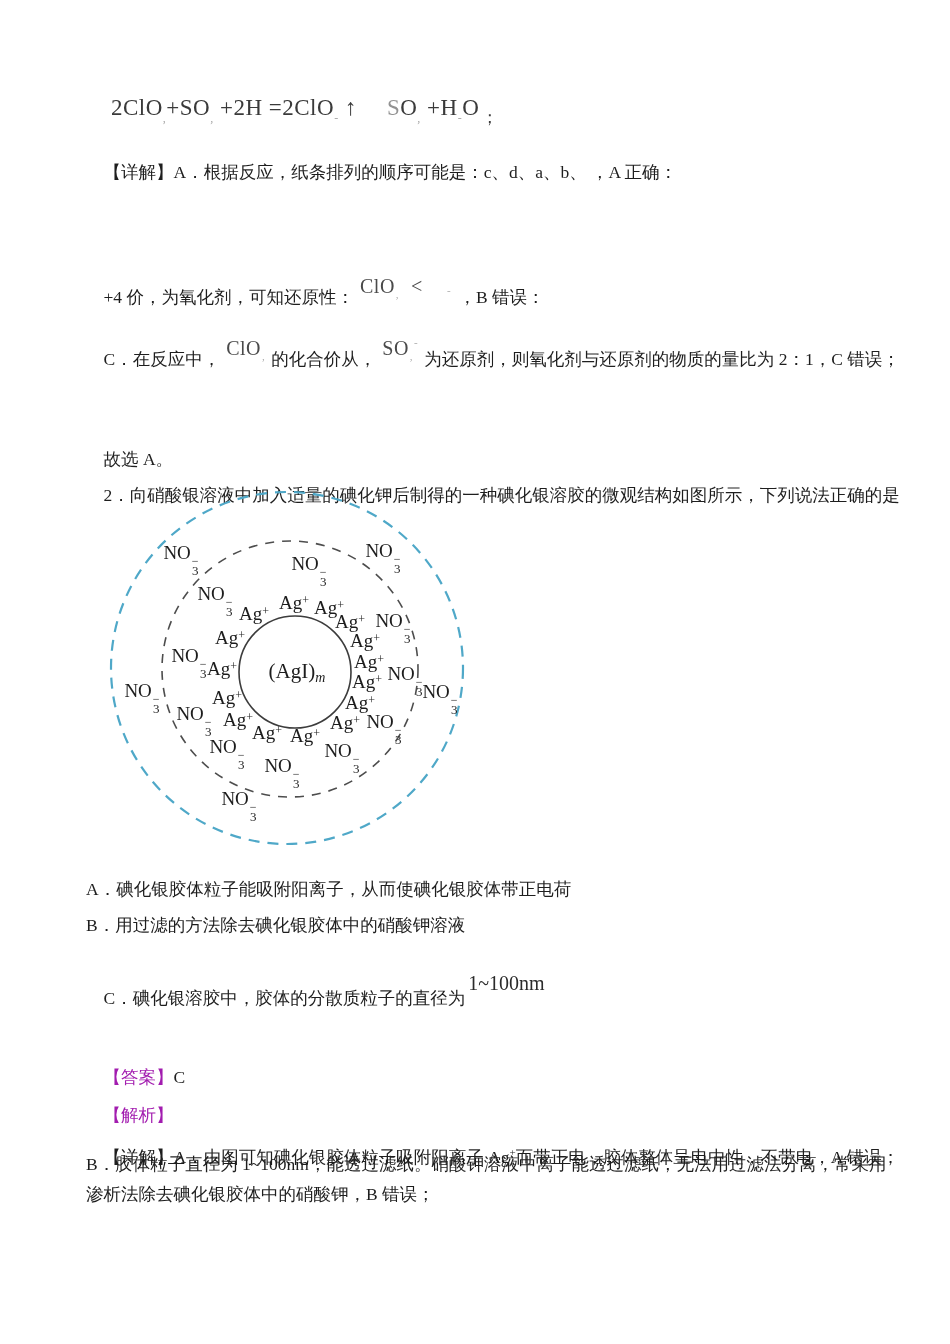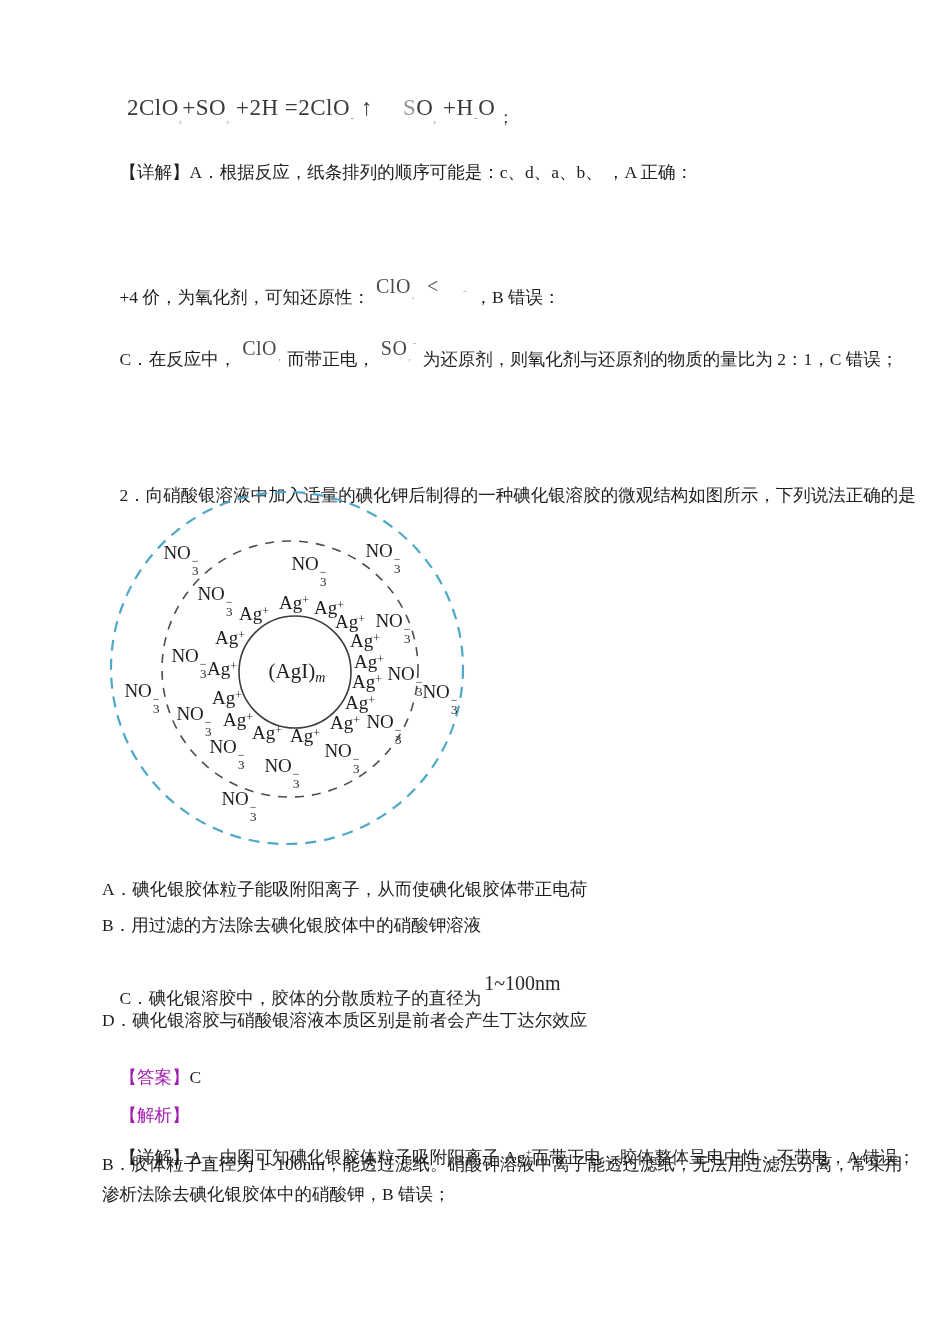--- a/index.html
+++ b/index.html
@@ -6,21 +6,21 @@
   #page{
     position:relative;
     width:950px;height:1344px;
     background:#ffffff;
     font-family:"Liberation Serif","DejaVu Serif",serif;
     color:#1e1e1e;
     overflow:hidden;
   }
   .line{
     position:absolute;
-    left:102px;
+    left:86px;
     font-size:17.5px;
     line-height:24px;
     white-space:pre;
     color:#1e1e1e;
     text-align:center;
   }
   
   .eq{font-size:23px;color:#3a3a3a;letter-spacing:0.5px;}
   .esub{font-size:12px;color:#a8a8a8;vertical-align:-7px;}
   .endsub{font-size:17px;color:#3a3a3a;vertical-align:-8px;margin-left:2px;}
@@ -82,24 +82,27 @@
   <div class="line" style="top:136px;">
     <span>【详解】</span><span>A．根据反应，纸条排列的顺序可能是：c、d、a、b、 ，A 正确：</span>
   </div>
 
 
   <div class="line" style="top:254px;">
     <span>+4 价，为氧化剂，可知还原性：</span><span class="fx"><span>ClO</span><span class="fsub">,</span></span><span class="fx">&lt;</span><span class="lonesup">-</span><span>，B 错误：</span>
   </div>
 
   <div class="line" style="top:316px;">
-    <span>C．在反应中，</span><span class="fx"><span>ClO</span><span class="fsub">,</span></span><span>而带正电，</span><span class="fx"><span>SO</span><span class="fsub">,</span><span class="fsup">-</span></span><span>为还原剂，则氧化剂与还原剂的物质的量比为 2：1，C 错误；</span>
-  </div>
-
-
+    <span>C．在反应中，</span><span class="fx"><span>ClO</span><span class="fsub">,</span></span><span>的化合价从，</span><span class="fx"><span>SO</span><span class="fsub">,</span><span class="fsup">-</span></span><span>为还原剂，则氧化剂与还原剂的物质的量比为 2：1，C 错误；</span>
+  </div>
+
+
+  <div class="line" style="top:423px;">
+    <span>故选 A。</span>
+  </div>
 
   <div class="line" style="top:459px;">
     <span>2．向硝酸银溶液中加入适量的碘化钾后制得的一种碘化银溶胶的微观结构如图所示，下列说法正确的是</span>
   </div>
 
   <div id="diagram">
     <svg width="375" height="358" viewBox="0 0 375 358">
       <circle cx="185" cy="178" r="176" fill="none" stroke="#4FA8C8" stroke-width="2.2" stroke-dasharray="11 8"></circle>
       <circle cx="188" cy="179" r="128" fill="none" stroke="#4d4d4d" stroke-width="1.6" stroke-dasharray="9 8"></circle>
       <circle cx="193" cy="182" r="56" fill="none" stroke="#3c3c3c" stroke-width="1.6"></circle>
@@ -182,21 +185,20 @@
           </span></span>
       </div>
     <span id="center-label"><span>(AgI)</span><span class="msub">m</span></span>
   </div>
 
   <div class="line" style="top:913px;"><span>B．用过滤的方法除去碘化银胶体中的硝酸钾溶液</span></div>
   <div class="line" style="top:877px;"><span>A．碘化银胶体粒子能吸附阳离子，从而使碘化银胶体带正电荷</span></div>
   <div class="line" style="top:961px;">
     <span>C．碘化银溶胶中，胶体的分散质粒子的直径为</span><span class="raised">1~100nm</span>
   </div>
-  <div class="line" style="top:1008px;"><span>D．碘化银溶胶与硝酸银溶液本质区别是前者会产生丁达尔效应</span></div>
 
   <div class="line" style="top:1041px;">
     <span class="blue">【答案】</span><span>C</span>
   </div>
   <div class="line" style="top:1116px;">
     <span>【详解】</span><span>A．由图可知碘化银胶体粒子吸附阳离子 Ag</span><sup class="agsup">+</sup><span>而带正电，胶体整体呈电中性，不带电，A 错误；</span>
   </div>
   <div class="line" style="top:1079px;">
     <span class="blue">【解析】</span>
   </div>

